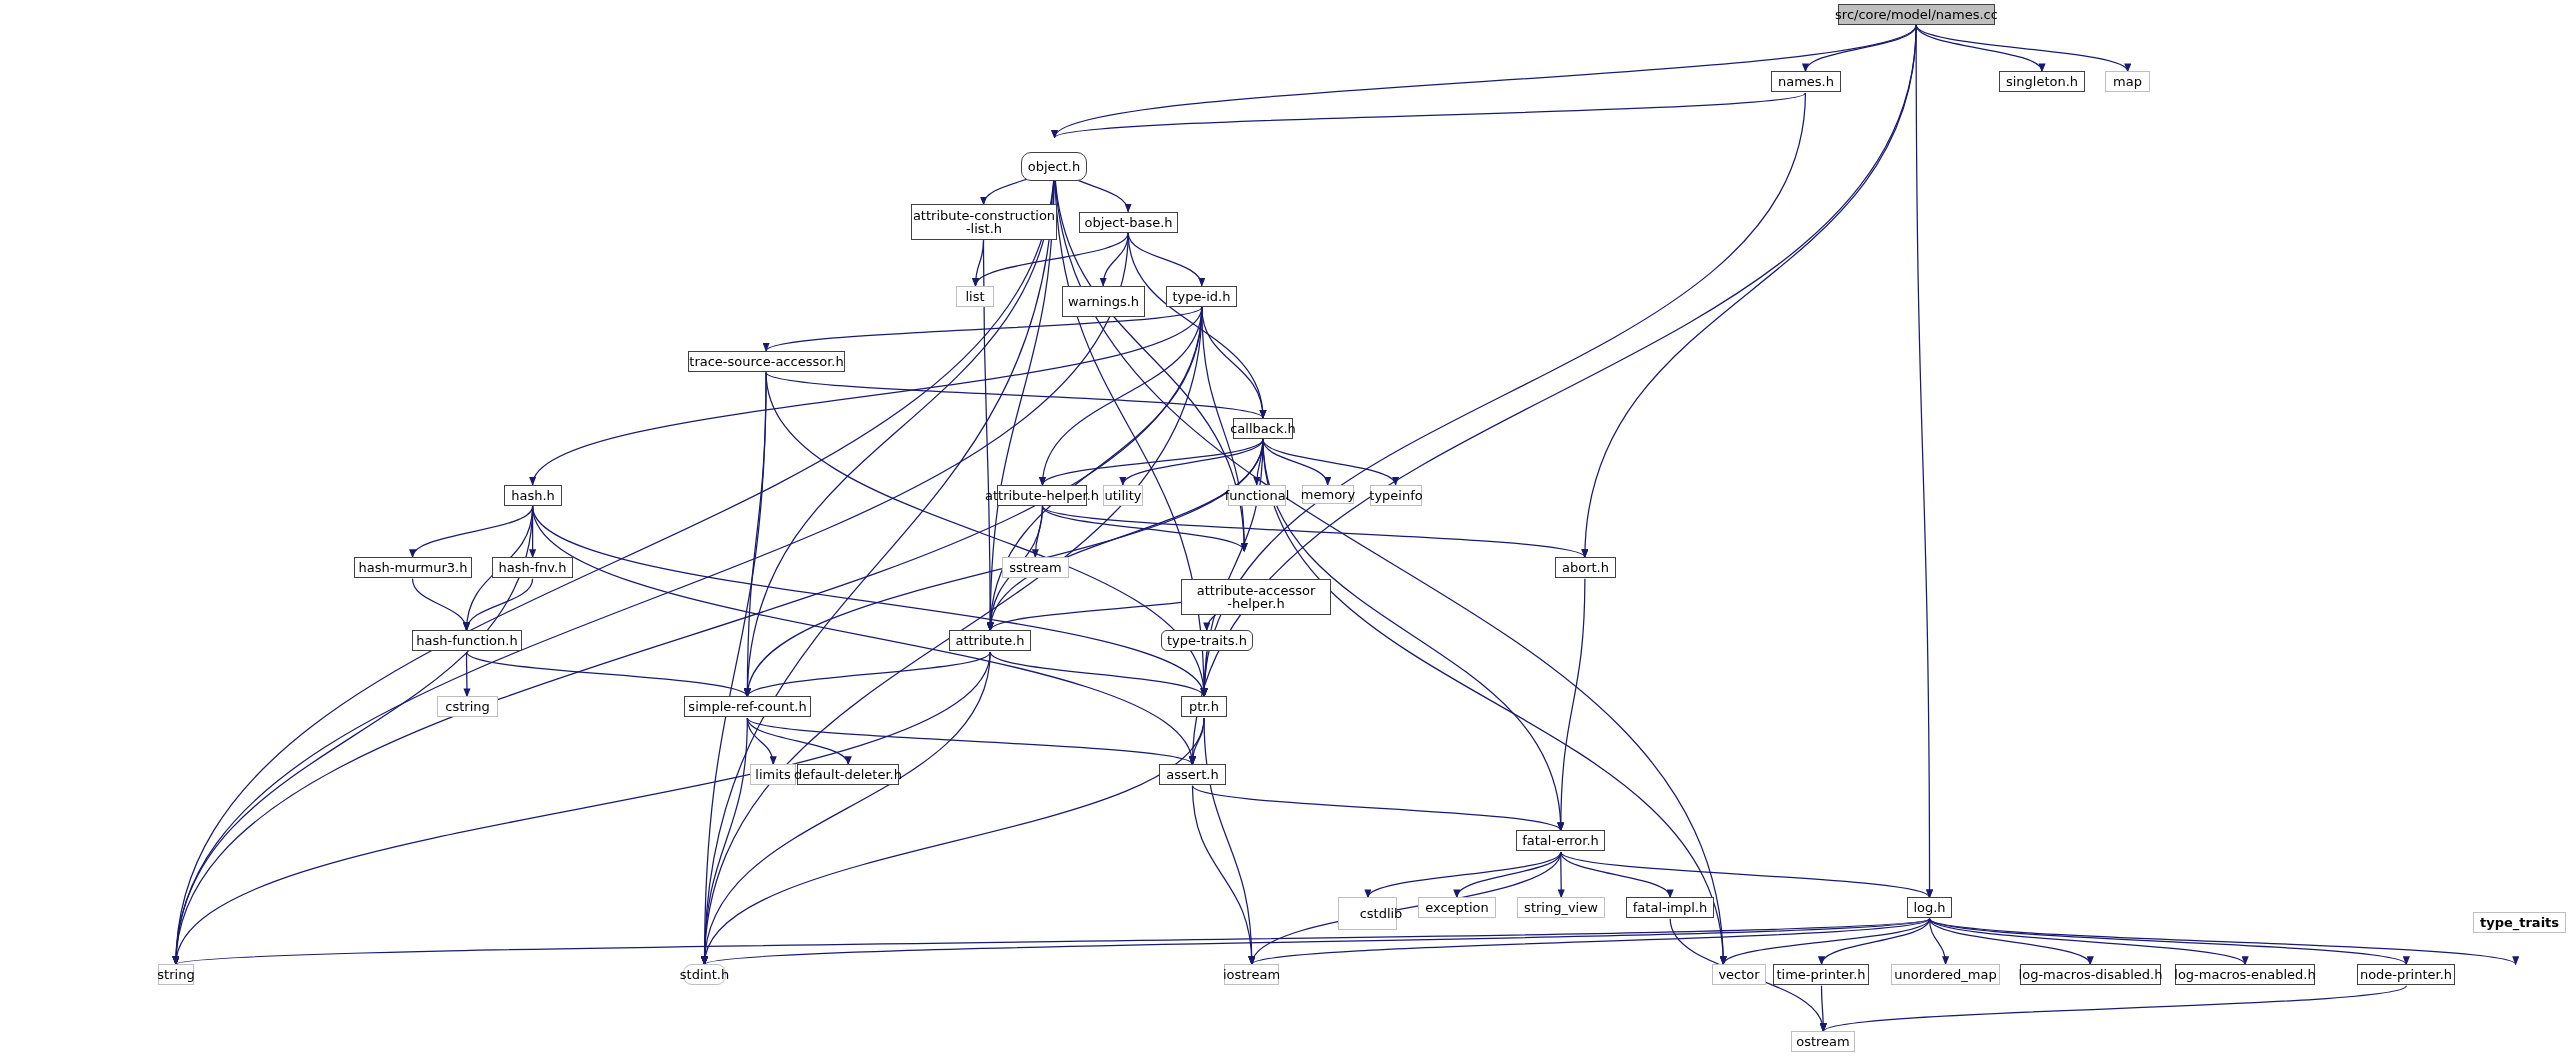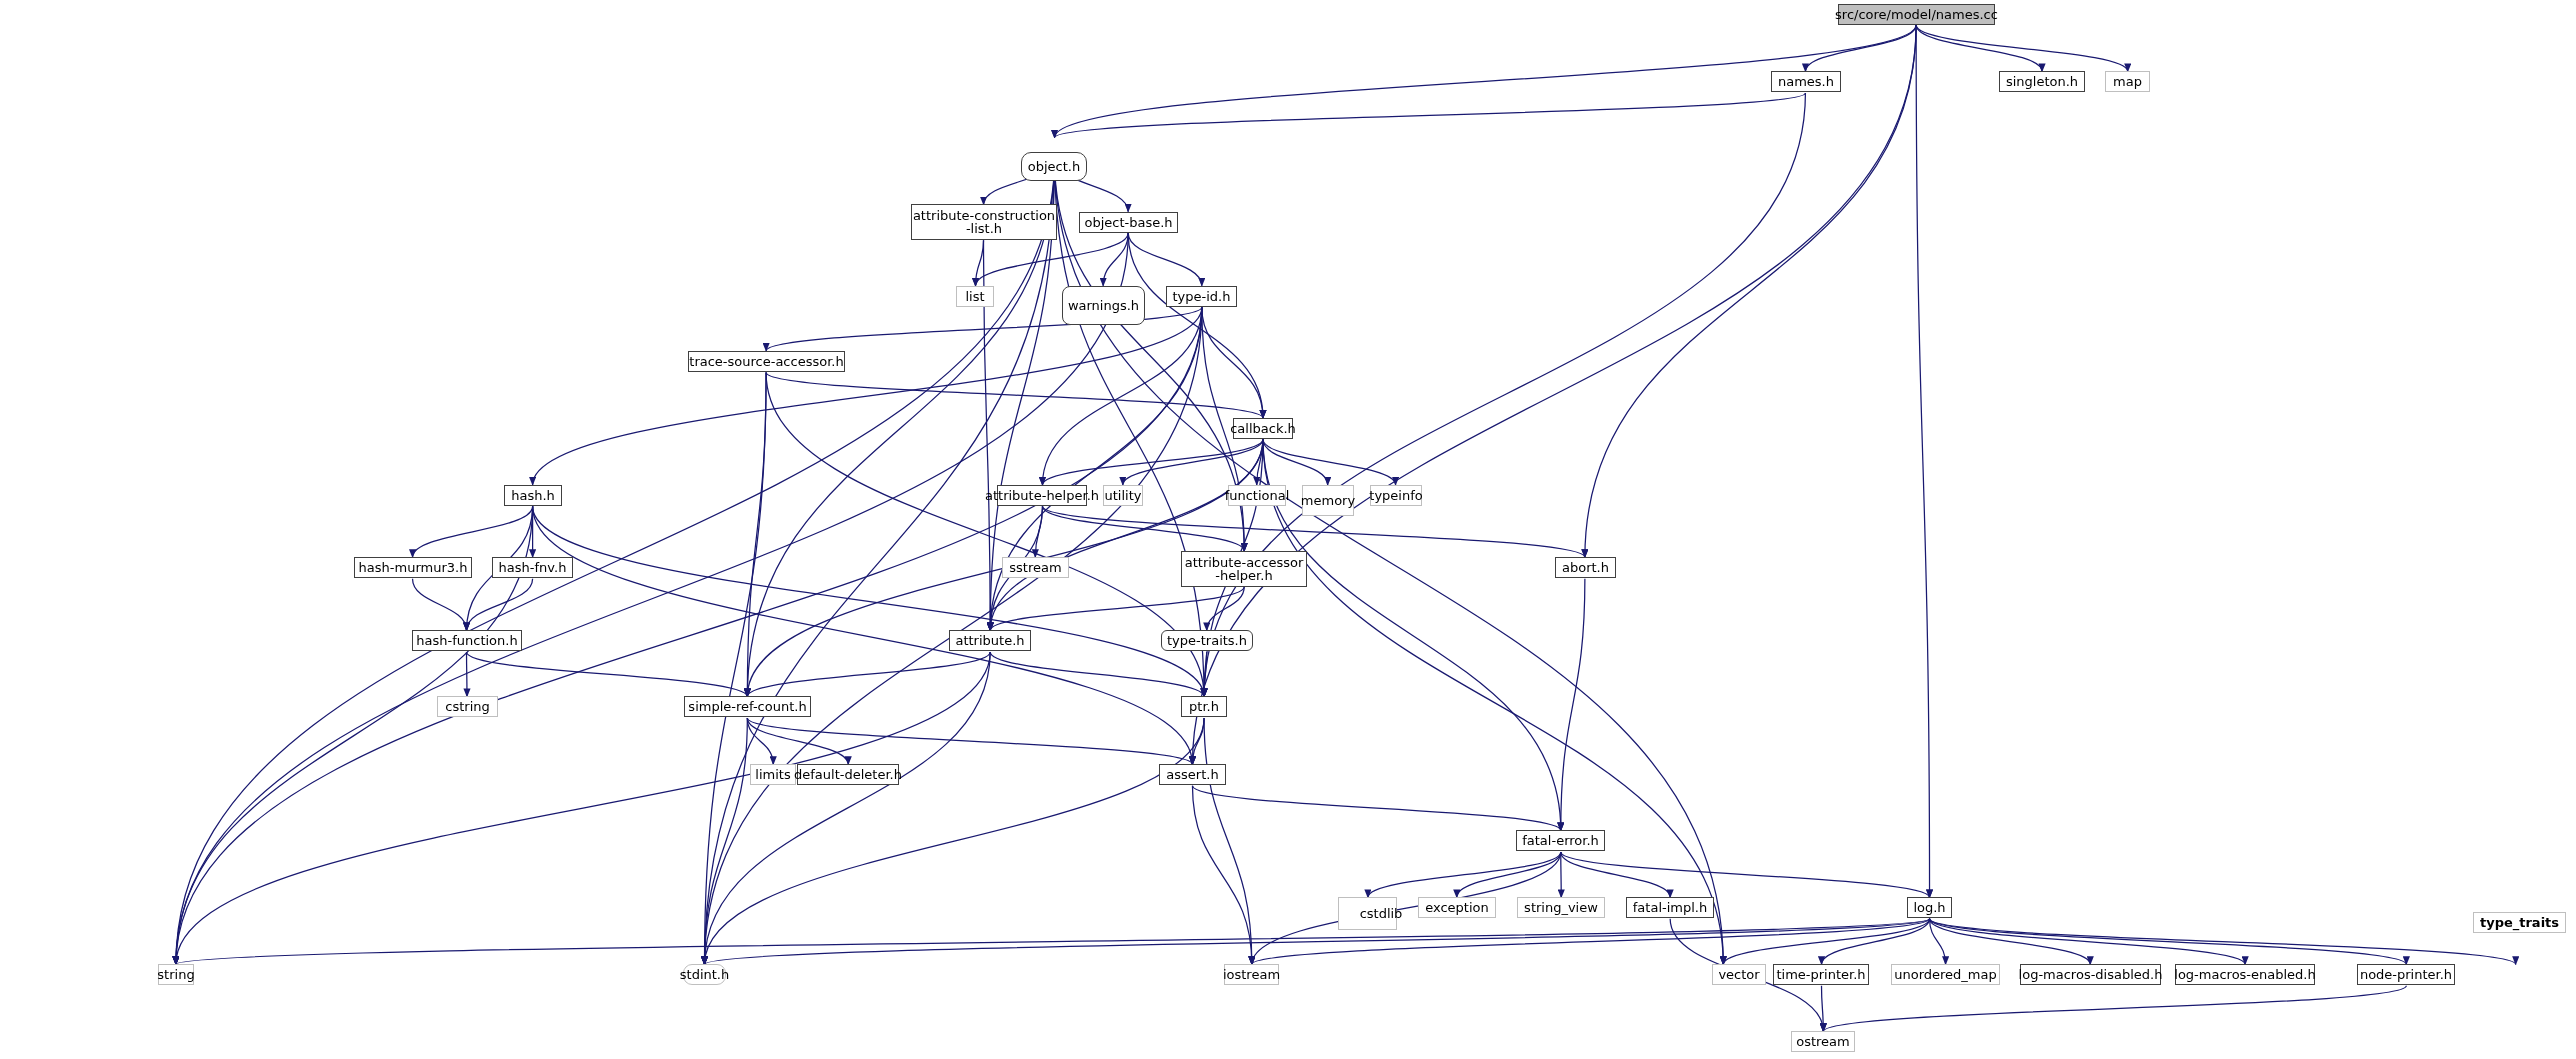--- a/index.html
+++ b/index.html
@@ -126,34 +126,34 @@
   <div id="nodes">
       <div class="node root" style="left: 1838px; top: 3.6px; width: 157px; height: 21.4px;">src/core/model/names.cc</div>
       <div class="node local" style="left: 1771px; top: 71px; width: 70px; height: 21.4px;">names.h</div>
       <div class="node local" style="left: 1999px; top: 71px; width: 86px; height: 21.4px;">singleton.h</div>
       <div class="node system" style="left: 2105px; top: 71px; width: 45px; height: 21.4px;">map</div>
       <div class="node local" style="left: 1021px; top: 152px; width: 66px; height: 29px; border-radius: 10px;">object.h</div>
       <div class="node local" style="left: 911px; top: 204px; width: 146px; height: 36px;">attribute-construction
 -list.h</div>
       <div class="node local" style="left: 1079px; top: 212px; width: 99px; height: 21.4px;">object-base.h</div>
       <div class="node system" style="left: 956px; top: 286px; width: 38px; height: 21.4px;">list</div>
-      <div class="node local" style="left: 1062px; top: 286px; width: 83px; height: 39px; border-radius: 8px;">warnings.h</div>
+      <div class="node local" style="left: 1062px; top: 286px; width: 83px; height: 31px;">warnings.h</div>
       <div class="node local" style="left: 1166px; top: 286px; width: 71px; height: 21.4px;">type-id.h</div>
       <div class="node local" style="left: 688px; top: 351px; width: 157px; height: 21.4px;">trace-source-accessor.h</div>
       <div class="node local" style="left: 1233px; top: 418px; width: 60px; height: 21.4px;">callback.h</div>
       <div class="node local" style="left: 504px; top: 485px; width: 58px; height: 21.4px;">hash.h</div>
       <div class="node local" style="left: 997px; top: 485px; width: 90px; height: 21.4px;">attribute-helper.h</div>
       <div class="node system" style="left: 1103px; top: 485px; width: 40px; height: 21.4px;">utility</div>
       <div class="node system" style="left: 1228px; top: 485px; width: 58px; height: 21.4px;">functional</div>
-      <div class="node system" style="left: 1302px; top: 485px; width: 52px; height: 31px;">memory</div>
+      <div class="node system" style="left: 1302px; top: 485px; width: 52px; height: 19px;">memory</div>
       <div class="node system" style="left: 1370px; top: 485px; width: 52px; height: 21.4px;">typeinfo</div>
       <div class="node local" style="left: 354px; top: 557px; width: 118px; height: 21.4px;">hash-murmur3.h</div>
       <div class="node local" style="left: 492px; top: 557px; width: 81px; height: 21.4px;">hash-fnv.h</div>
       <div class="node system" style="left: 1002px; top: 557px; width: 67px; height: 21.4px;">sstream</div>
-      <div class="node local" style="left: 1181px; top: 551px; width: 126px; height: 36px;">attribute-accessor
+      <div class="node local" style="left: 1181px; top: 579px; width: 150px; height: 36px;">attribute-accessor
 -helper.h</div>
       <div class="node local" style="left: 1555px; top: 557px; width: 61px; height: 21.4px;">abort.h</div>
       <div class="node local" style="left: 412px; top: 630px; width: 110px; height: 21.4px;">hash-function.h</div>
       <div class="node local" style="left: 949px; top: 630px; width: 82px; height: 21.4px;">attribute.h</div>
       <div class="node local" style="left: 1161px; top: 630px; width: 92px; height: 21.4px; border-radius: 6px;">type-traits.h</div>
       <div class="node system" style="left: 437px; top: 696px; width: 61px; height: 21.4px;">cstring</div>
       <div class="node local" style="left: 684px; top: 696px; width: 127px; height: 21.4px;">simple-ref-count.h</div>
       <div class="node local" style="left: 1181px; top: 696px; width: 46px; height: 21.4px;">ptr.h</div>
       <div class="node system" style="left: 750px; top: 764px; width: 46px; height: 21.4px;">limits</div>
       <div class="node local" style="left: 797px; top: 764px; width: 102px; height: 21.4px;">default-deleter.h</div>

